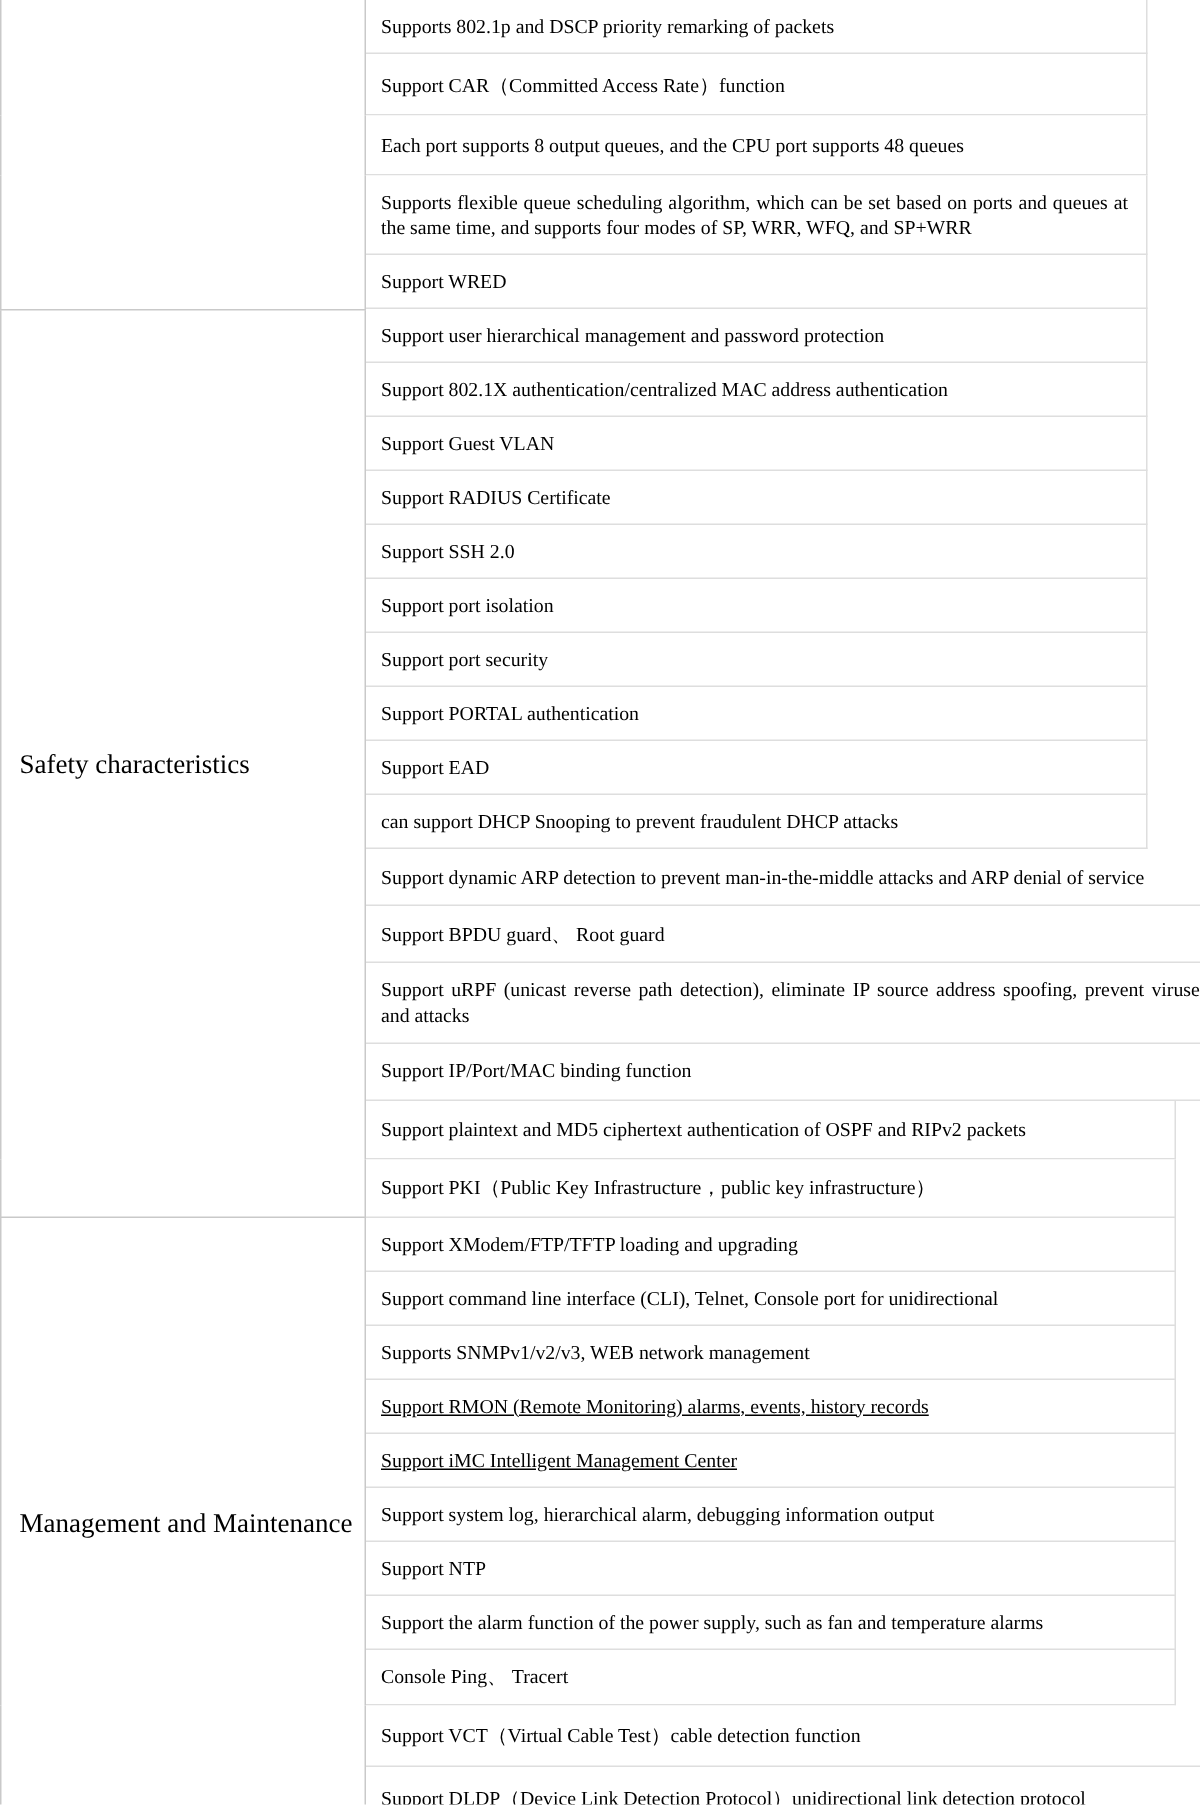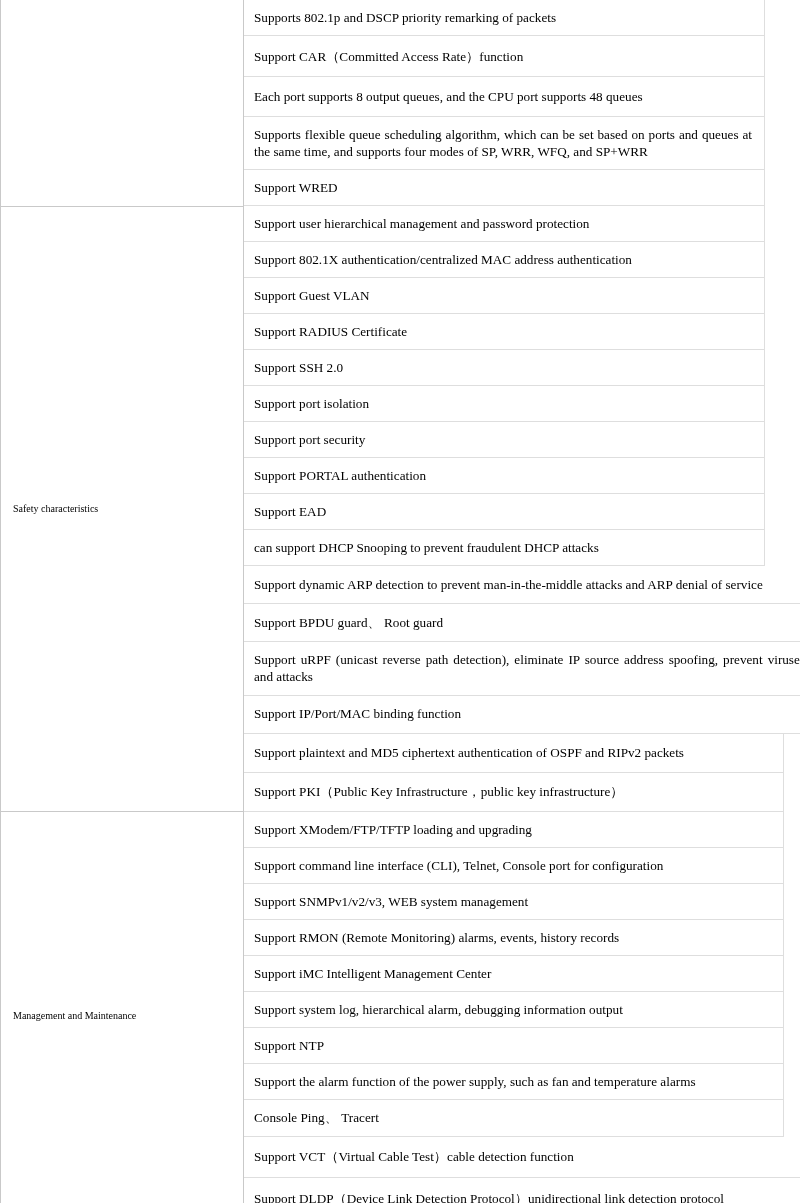--- a/index.html
+++ b/index.html
@@ -23,21 +23,21 @@
 
   
   .cat-cell {
     width: 222px;
     border-left: 1px solid #c9c9c9;
     border-right: 1px solid #c9c9c9;
     border-top: 1px solid #c9c9c9;
     border-bottom: 1px solid #c9c9c9;
     vertical-align: middle;
     padding: 0 8px 0 12px;
-    font-size: 10px;
+    font-size: 18px;
     line-height: 1.35;
     color: #000;
   }
   .cat-cell.no-top { border-top: none; }
 
   .feat-inner {
     box-sizing: border-box;
     border-bottom: 1px solid #dedede;
     border-right: 1px solid #dedede;
     padding: 9px 12px 9px 10px;
@@ -220,41 +220,41 @@
         <td class="cat-cell" rowspan="11"><span>Management and Maintenance</span></td>
         <td class="feat-wrap">
           <div class="feat-inner" style="width: 540px; margin-left: 0px; min-height: 36px;">
             <span class="txt" style="display: block; width: 100%;">Support XModem/FTP/TFTP loading and upgrading</span>
           </div>
         </td>
       </tr>
       <tr>
         <td class="feat-wrap">
           <div class="feat-inner" style="width: 540px; margin-left: 0px; min-height: 35px;">
-            <span class="txt" style="display: block; width: 100%;">Support command line interface (CLI), Telnet, Console port for configuration</span>
+            <span class="txt" style="display: block; width: 100%;">Support command line interface (CLI), Telnet, Console port for unidirectional</span>
           </div>
         </td>
       </tr>
       <tr>
         <td class="feat-wrap">
           <div class="feat-inner" style="width: 540px; margin-left: 0px; min-height: 36px;">
-            <span class="txt" style="display: block; width: 100%;">Support SNMPv1/v2/v3, WEB system management</span>
+            <span class="txt" style="display: block; width: 100%;">Supports SNMPv1/v2/v3, WEB network management</span>
           </div>
         </td>
       </tr>
       <tr>
         <td class="feat-wrap">
           <div class="feat-inner" style="width: 540px; margin-left: 0px; min-height: 35px;">
-            <span class="txt" style="display: block; width: 100%;">Support RMON (Remote Monitoring) alarms, events, history records</span>
-          </div>
-        </td>
-      </tr>
-      <tr>
-        <td class="feat-wrap">
-          <div class="feat-inner" style="width: 540px; margin-left: 0px; min-height: 36px;">
+            <span class="txt" style="display: block; width: 100%; text-decoration: underline;">Support RMON (Remote Monitoring) alarms, events, history records</span>
+          </div>
+        </td>
+      </tr>
+      <tr>
+        <td class="feat-wrap">
+          <div class="feat-inner" style="width: 540px; margin-left: 0px; min-height: 36px; text-decoration: underline;">
             <span class="txt" style="display: block; width: 100%;">Support iMC Intelligent Management Center</span>
           </div>
         </td>
       </tr>
       <tr>
         <td class="feat-wrap">
           <div class="feat-inner" style="width: 540px; margin-left: 0px; min-height: 35px;">
             <span class="txt" style="display: block; width: 100%;">Support system log, hierarchical alarm, debugging information output</span>
           </div>
         </td>

